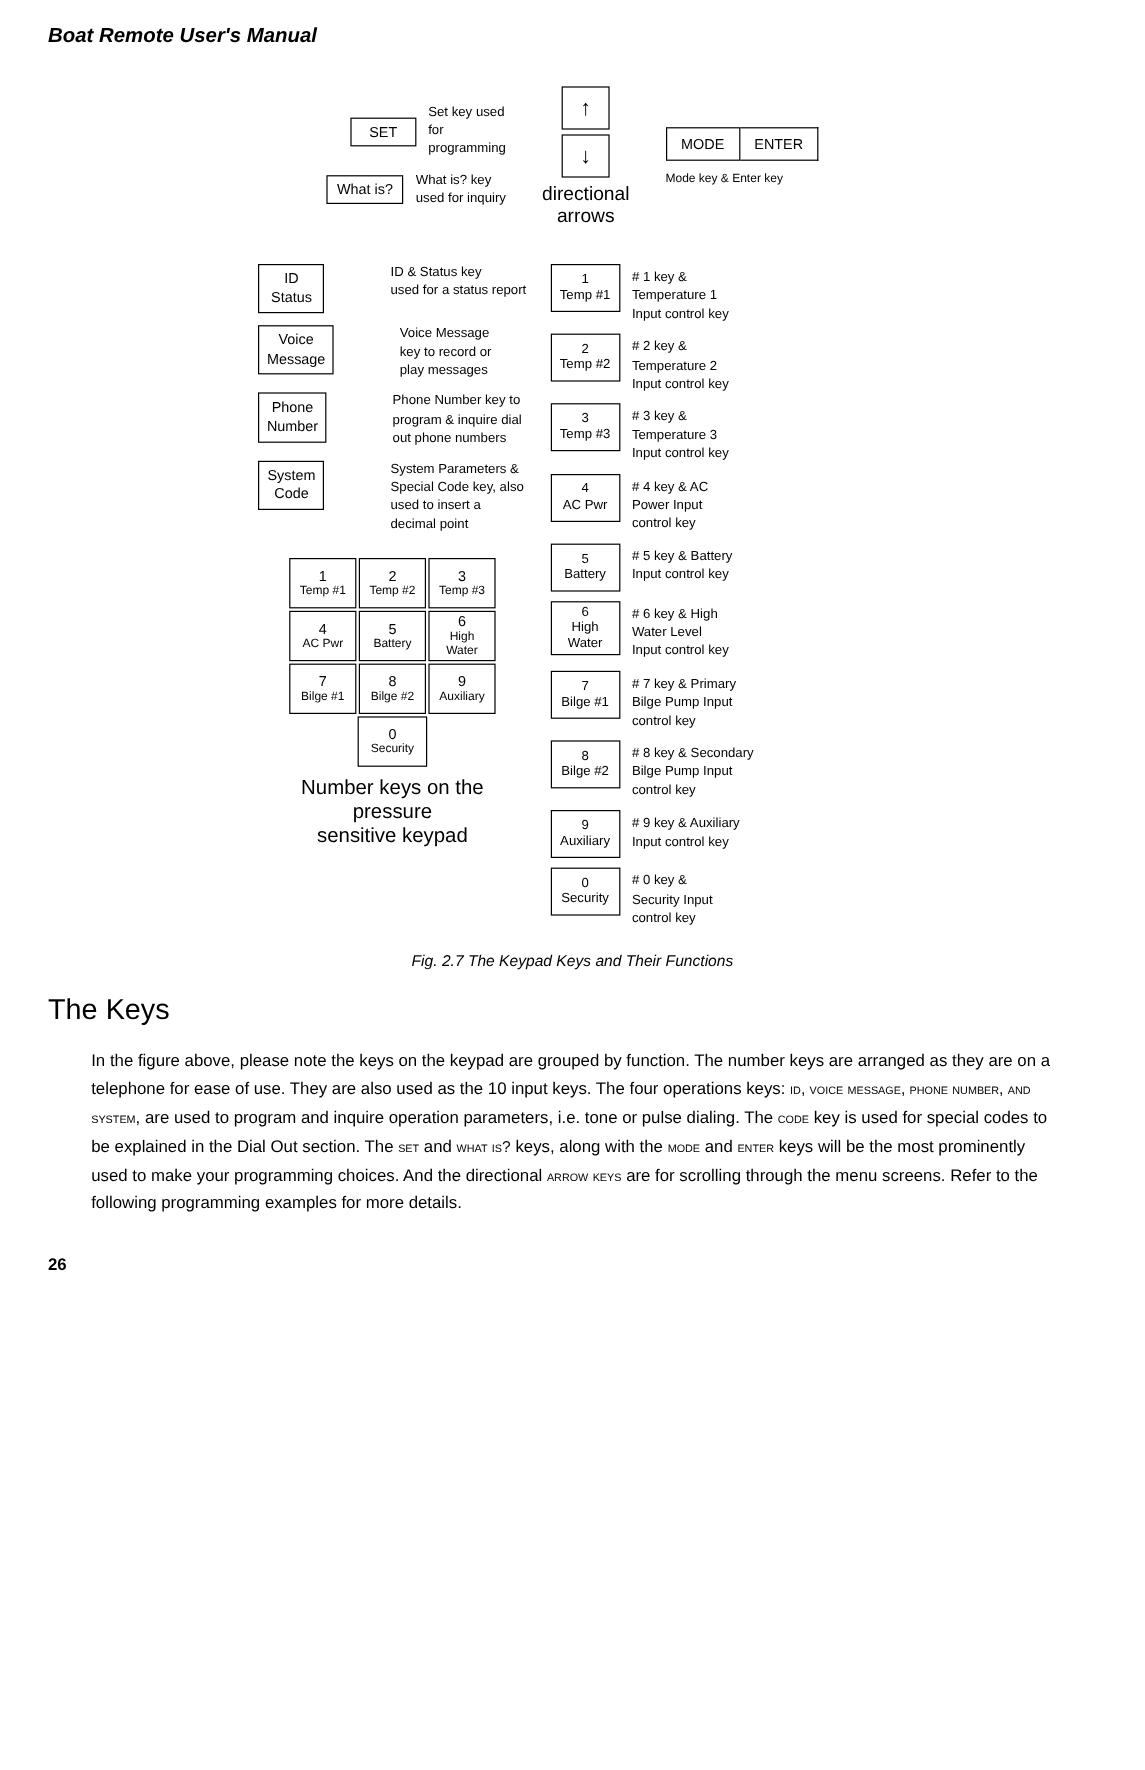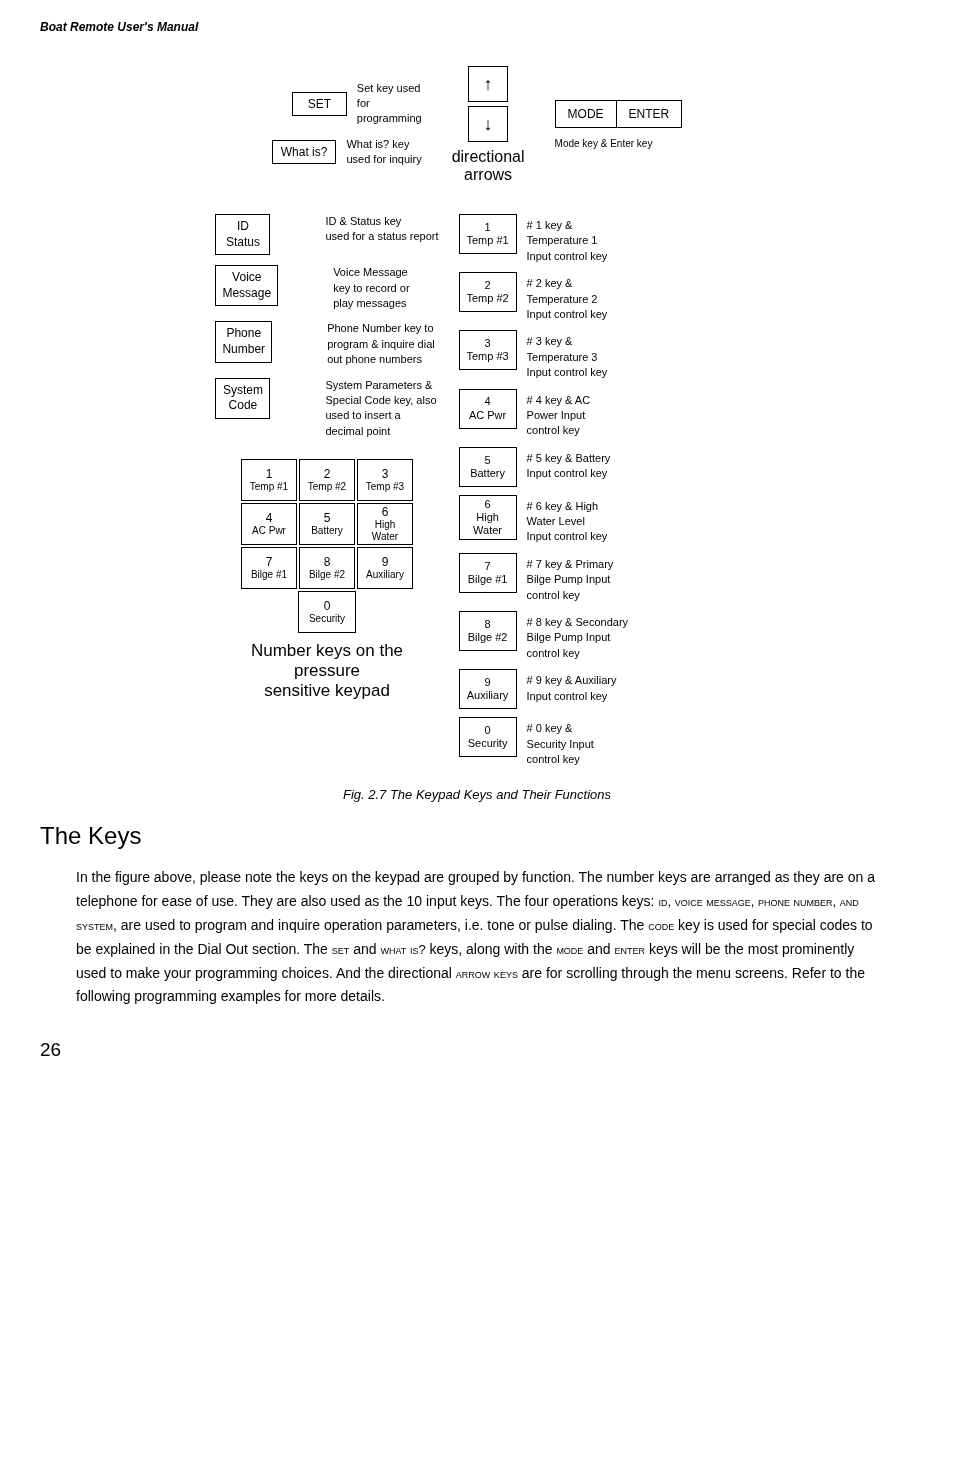--- a/index.html
+++ b/index.html
@@ -8,21 +8,21 @@
       background: #fff;
       width: 954px;
       min-height: 1475px;
       padding: 20px 40px;
       color: #000;
       font-size: 13px;
     }
     .page-title {
       font-style: italic;
       font-weight: bold;
-      font-size: 12px;
+      font-size: 17px;
       margin-bottom: 30px;
     }
     .figure-area {
       display: flex;
       flex-direction: column;
       align-items: center;
       margin-bottom: 20px;
     }
     .diagram-container {
       display: flex;
@@ -238,22 +238,22 @@
       line-height: 1.7;
     }
     .section-body p {
       margin-bottom: 12px;
     }
     .small-caps {
       font-variant: small-caps;
       font-size: 13px;
     }
     .page-number {
-      font-weight: normal;
-      font-size: 19px;
+      font-weight: bold;
+      font-size: 14px;
       margin-top: 30px;
     }
   </style>
 </head>
 <body>
 
 <div class="page-title">Boat Remote User's Manual</div>
 
 <div class="figure-area">
   <div class="diagram-container">

